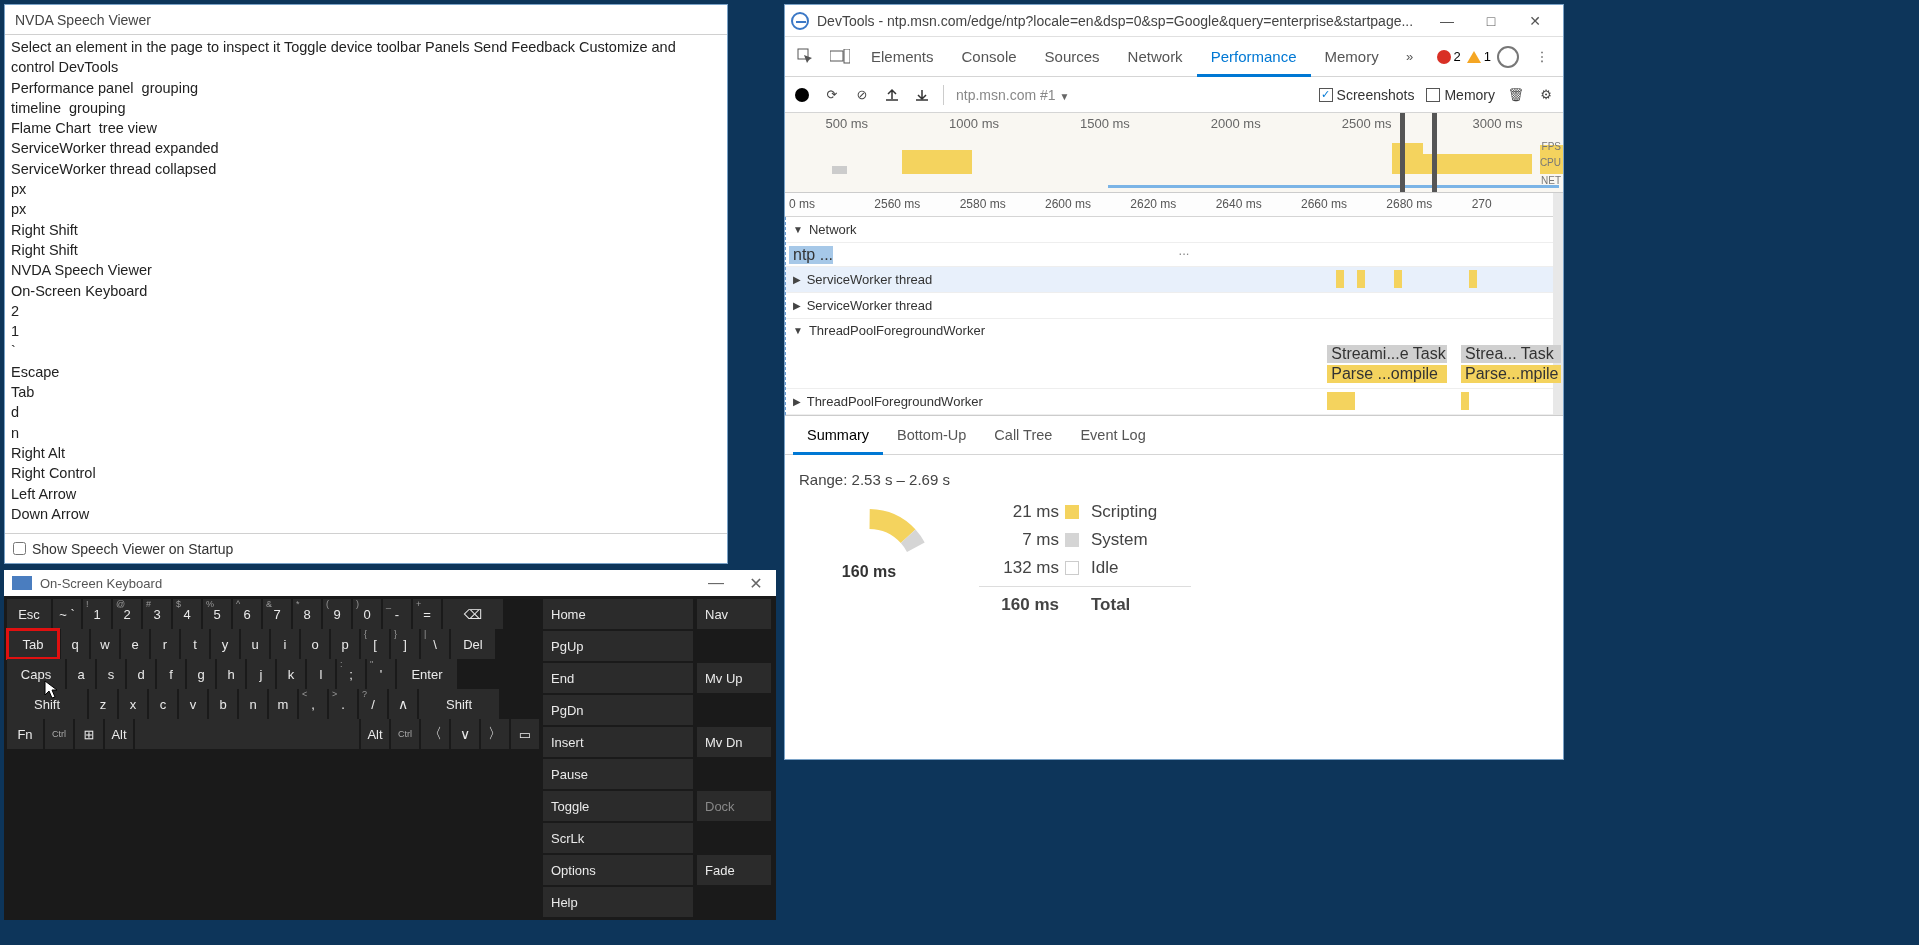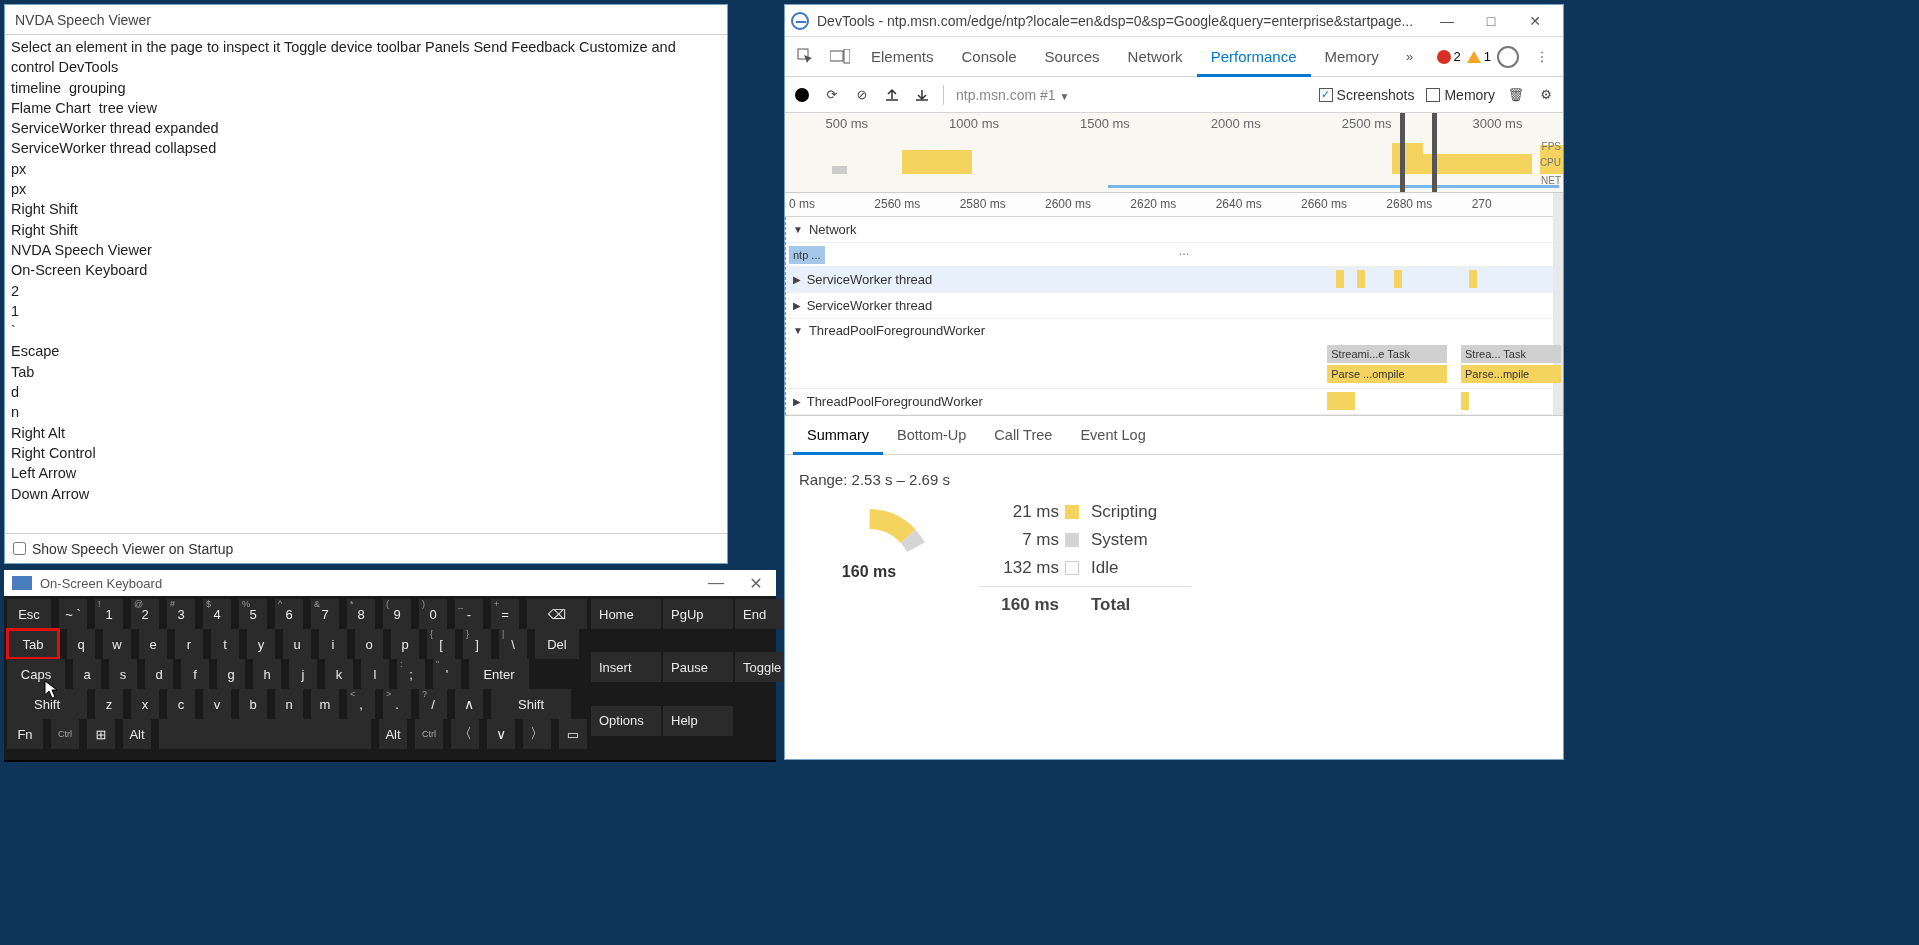--- a/index.html
+++ b/index.html
@@ -77,23 +77,23 @@
     margin: 0 8px;
     display: inline-block;
   }
   .osk-title .spacer { flex:1; }
   .osk-title .winbtn { width:40px; text-align:center; color:#666; font-size:16px; }
   .osk-body {
     display:flex; gap:4px; padding:3px;
     background: #1a1a1a;
   }
   .osk-main { flex:0 0 532px; }
-  .osk-side { flex:0 0 150px; display:grid; grid-template-columns:1fr 1fr 1fr 1fr; gap:2px; }
+  .osk-side { flex:0 0 150px; display:grid; grid-template-columns:1fr; gap:2px; }
   .osk-extra { flex:0 0 74px; display:grid; grid-template-columns:1fr; gap:2px; }
-  .osk-row { display:flex; gap:8px; }
+  .osk-row { display:flex; gap:2px; }
   .osk-key {
     background:#2b2b2b;
     color:#eaeaea;
     height:30px;
     min-width:28px;
     display:flex; align-items:center; justify-content:center;
     font-size:13px;
     padding:0 4px;
     cursor:pointer;
     position:relative;
@@ -173,21 +173,21 @@
 
   .dt-ruler{height:24px;background:#fdfdfd;border-bottom:1px solid #d5d5d5;display:flex;font-size:12px;color:#555;}
   .dt-ruler span{flex:1;text-align:left;padding-left:4px;padding-top:4px;}
 
   .dt-flame{background:#fff;font-size:13px;}
   .flame-row{height:26px;display:flex;align-items:center;border-bottom:1px solid #eee;position:relative;}
   .flame-row.selected{background:#e8f0fb;}
   .flame-label{width:350px;padding-left:8px;color:#333;display:flex;align-items:center;gap:6px;}
   .tri{font-size:10px;color:#444;}
   .flame-track{position:relative;flex:1;height:100%;}
-  .block{position:absolute;top:3px;height:18px;font-size:11px;color:#333;display:flex;align-items:center;padding:0 4px;overflow:hidden;white-space:nowrap;}
+  .block{position:absolute;top:3px;height:18px;font-size:16px;color:#333;display:flex;align-items:center;padding:0 4px;overflow:hidden;white-space:nowrap;}
   .block.gray{background:#d0d0d0;}
   .block.yellow{background:#f4d35e;}
   .block.blue{background:#a6c8e8;}
   .vline{position:absolute;top:0;bottom:0;border-left:1px dashed #6b9bd1;}
 
   .dt-tabs2{height:40px;border-top:1px solid #ccc;border-bottom:1px solid #d5d5d5;display:flex;align-items:center;padding:0 8px;gap:0;}
   .dt-tab2{padding:0 14px;height:40px;display:flex;align-items:center;color:#555;font-size:14.5px;cursor:pointer;}
   .dt-tab2.active{color:#000;box-shadow:inset 0 -3px 0 #0078d4;}
 
   .summary-body{padding:16px 14px;color:#333;}
@@ -208,20 +208,21 @@
 </head>
 <body>
 
 <div class="nvda-window">
   <div class="nvda-titlebar">
     <span>NVDA Speech Viewer</span>
   </div>
   <div class="nvda-body">
     <div class="nvda-text" id="nvda-text">
         <div>Select an element in the page to inspect it Toggle device toolbar Panels Send Feedback Customize and control DevTools</div>
+        <div>Performance panel  grouping</div>
         <div>timeline  grouping</div>
         <div>Flame Chart  tree view</div>
         <div>ServiceWorker thread expanded</div>
         <div>ServiceWorker thread collapsed</div>
         <div>px</div>
         <div>px</div>
         <div>Right Shift</div>
         <div>Right Shift</div>
         <div>NVDA Speech Viewer</div>
         <div>On-Screen Keyboard</div>

